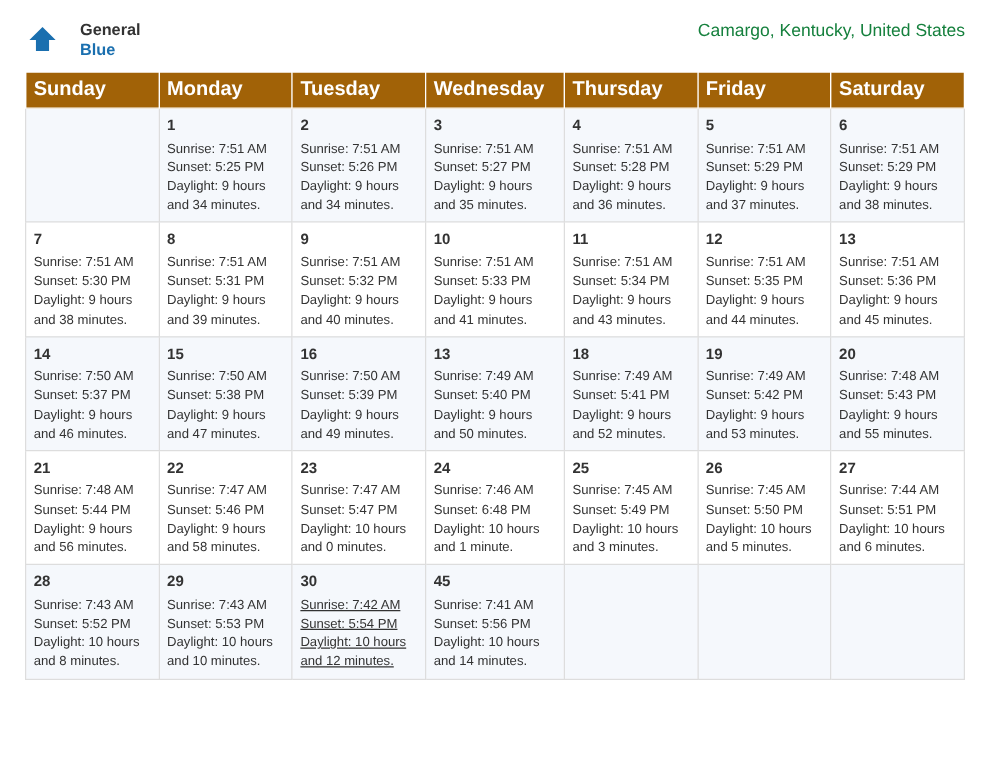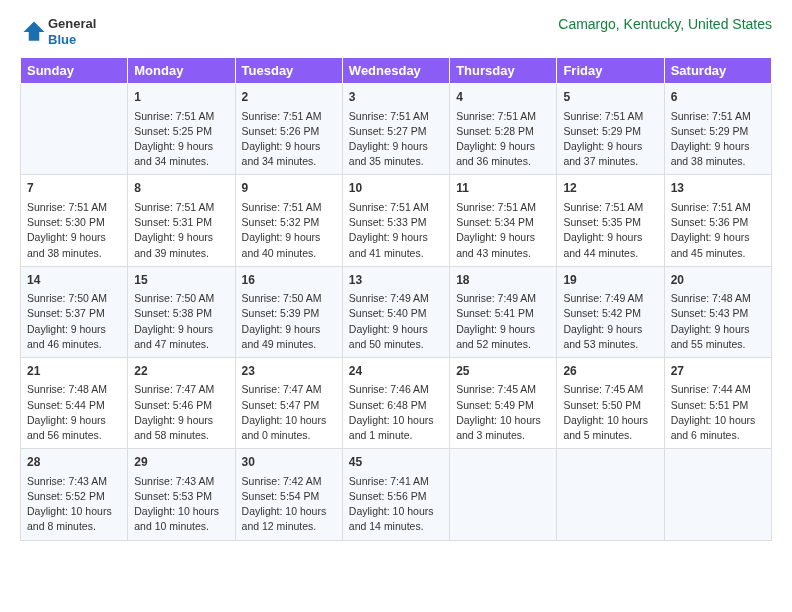--- a/index.html
+++ b/index.html
@@ -12,21 +12,21 @@
     }
     .header {
       display: flex;
       justify-content: space-between;
       align-items: flex-start;
       margin-bottom: 10px;
     }
     .logo {
       display: flex;
       align-items: center;
-      gap: 0;
+      gap: 16px;
     }
     .logo-text {
       display: flex;
       flex-direction: column;
       font-size: 13px;
       font-weight: bold;
       line-height: 1.2;
     }
     .logo-text .general { color: #333; }
     .logo-text .blue { color: #1a6faf; }
@@ -46,25 +46,25 @@
     .title-block .subtitle {
       font-size: 14px;
       color: #15803d;
     }
     table {
       width: 100%;
       border-collapse: collapse;
       font-size: 11px;
     }
     thead tr th {
-      background: #8b5cf6;
+      background: #a16207;
       color: #fff;
       text-align: left;
       padding: 5px 6px;
-      font-size: 13px;
+      font-size: 16px;
       font-weight: bold;
       border: 1px solid #fff;
     }
     tbody tr td {
       vertical-align: top;
       padding: 5px 6px;
       border: 1px solid #ddd;
       color: #333;
       line-height: 1.45;
       background: #fff;
@@ -325,21 +325,21 @@
         </td>
         <td>
           <span class="day-num">29</span>
           <div class="cell-content" style="white-space: pre-line;">Sunrise: 7:43 AM
 Sunset: 5:53 PM
 Daylight: 10 hours
 and 10 minutes.</div>
         </td>
         <td>
           <span class="day-num">30</span>
-          <div class="cell-content" style="white-space: pre-line;">Sunrise: 7:42 AM
+          <div class="cell-content" style="white-space: pre-line; text-decoration: underline;">Sunrise: 7:42 AM
 Sunset: 5:54 PM
 Daylight: 10 hours
 and 12 minutes.</div>
         </td>
         <td>
           <span class="day-num">45</span>
           <div class="cell-content" style="white-space: pre-line;">Sunrise: 7:41 AM
 Sunset: 5:56 PM
 Daylight: 10 hours
 and 14 minutes.</div>

